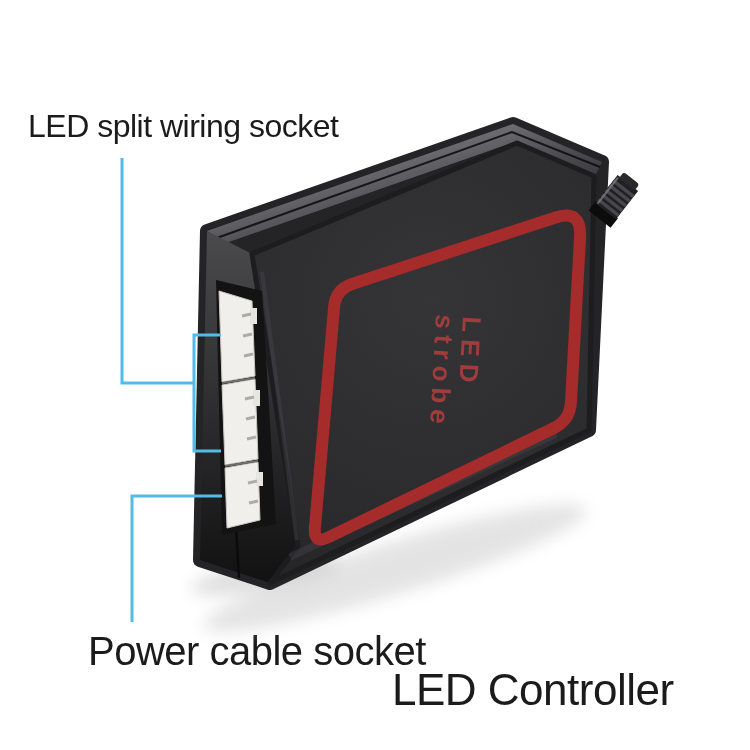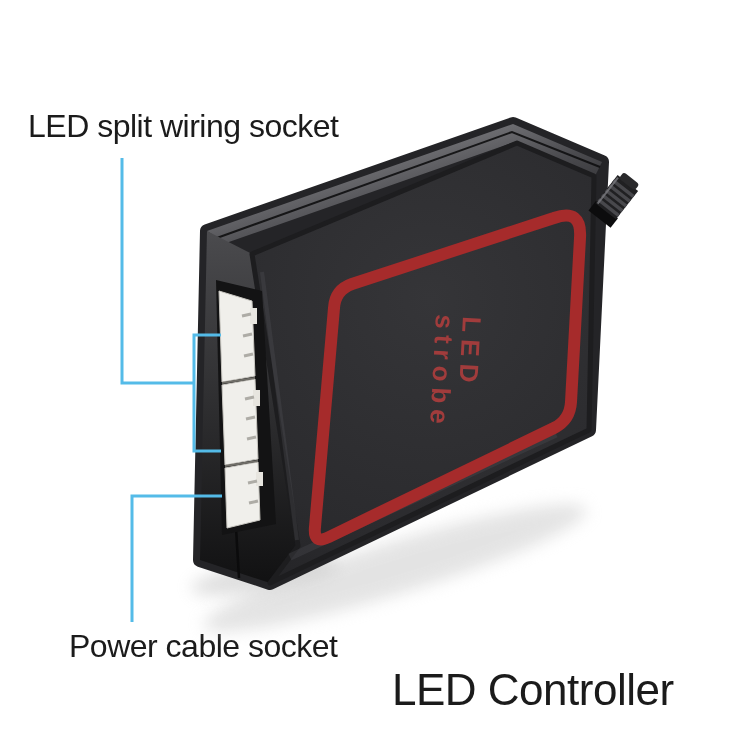--- a/index.html
+++ b/index.html
@@ -5,21 +5,21 @@
   html,body{margin:0;padding:0;background:#ffffff;}
   #stage{
     position:relative;width:694px;height:750px;background:#ffffff;overflow:hidden;
     font-family:"Liberation Sans",sans-serif;
   }
   .label{
     position:absolute;color:#1b1b1b;white-space:nowrap;line-height:1.1;
     font-family:"Liberation Sans",sans-serif;
   }
   .label-top{left:28px;top:109px;font-size:32px;letter-spacing:-0.5px;}
-  .label-bottom{left:69px;top:629px;font-size:32px;letter-spacing:-0.5px;}
+  .label-bottom{left:88px;top:629px;font-size:40px;letter-spacing:-0.5px;}
   .label-title{left:392px;top:666px;font-size:44px;letter-spacing:-0.5px;}
   svg{position:absolute;left:0;top:0;}
   svg text{
     font-family:"Liberation Sans",sans-serif;font-weight:bold;
   }
 </style>
 </head>
 <body>
 
 <div id="stage">

